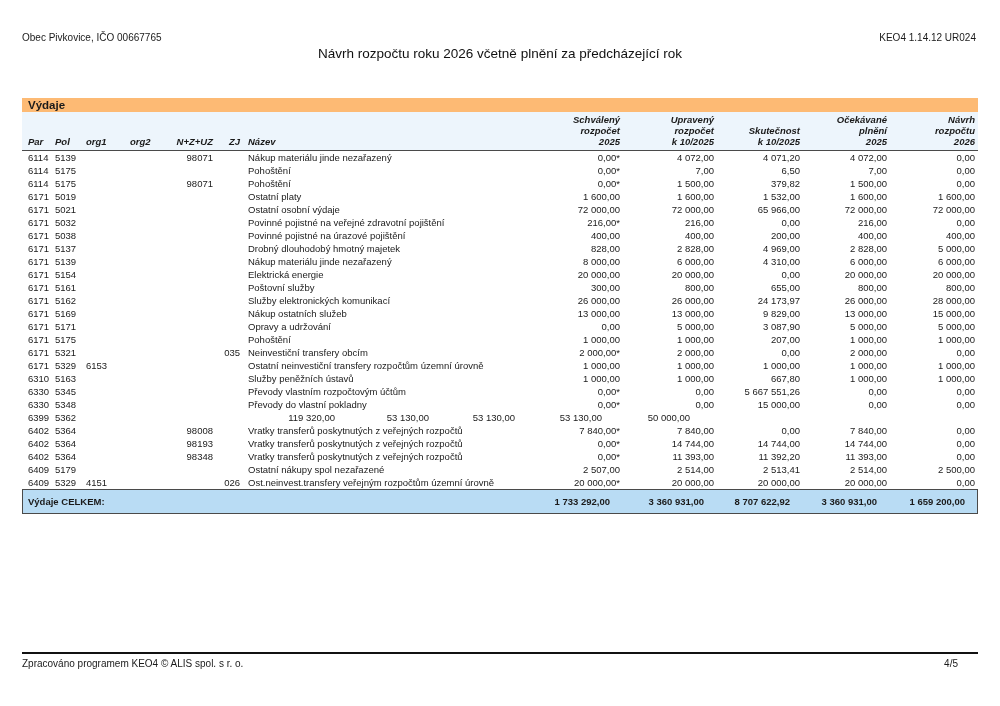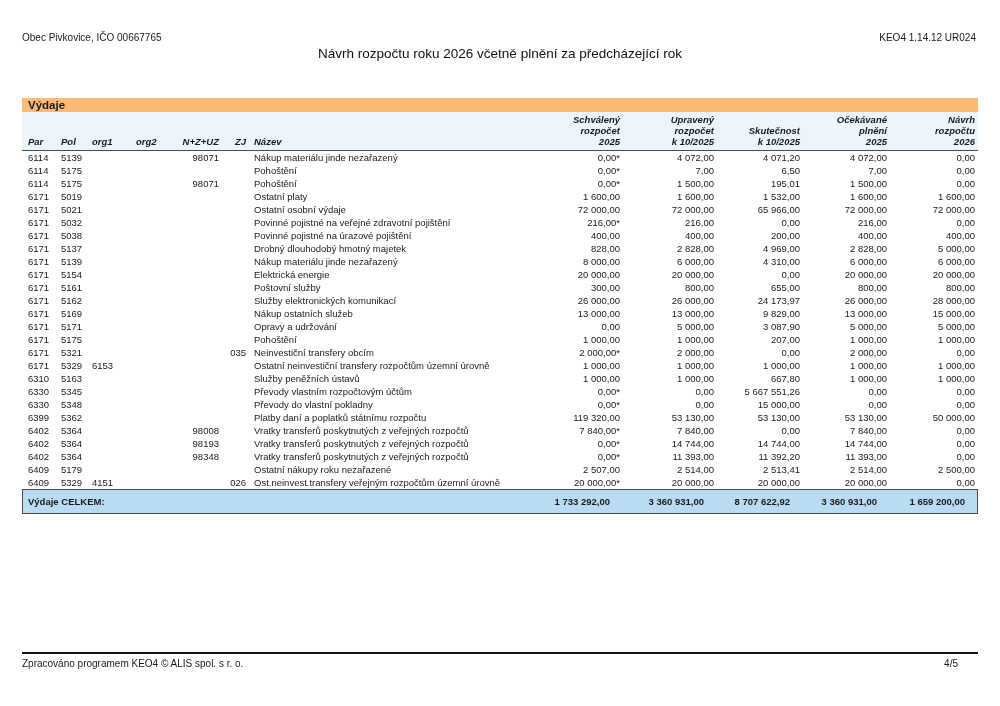--- a/index.html
+++ b/index.html
@@ -26,21 +26,21 @@
     border-bottom:1px solid #4a4a4a;
     font-size:9.5px;font-weight:bold;font-style:italic;line-height:11px;
   }
   .rows{background:#ffffff;}
   .row{
     display:flex;align-items:center;height:13px;line-height:13px;
     font-size:9.5px;padding-right:3px;white-space:nowrap;
   }
   .c{flex:none;overflow:visible;}
   .par{width:24px;margin-left:6px;}
-  .pol{width:24px;margin-left:9px;}
+  .pol{width:24px;margin-left:3px;}
   .org1{width:30px;margin-left:7px;}
   .org2{width:30px;margin-left:14px;}
   .nzuz{width:40px;margin-left:13px;text-align:right;}
   .zj{width:17px;margin-left:10px;text-align:right;}
   .nazev{flex:1;margin-left:8px;overflow:hidden;}
   .v{text-align:right;}
   .v1{width:95px;}
   .v2{width:94px;}
   .v3{width:86px;}
   .v4{width:87px;}
@@ -133,21 +133,21 @@
   <div class="row">
     <span class="c par">6114</span>
     <span class="c pol">5175</span>
     <span class="c org1"></span>
     <span class="c org2"></span>
     <span class="c nzuz">98071</span>
     <span class="c zj"></span>
     <span class="c nazev">Pohoštění</span>
     <span class="c v v1">0,00*</span>
     <span class="c v v2">1 500,00</span>
-    <span class="c v v3">195,01</span>
+    <span class="c v v3">379,82</span>
     <span class="c v v4">1 500,00</span>
     <span class="c v v5">0,00</span>
   </div>
 
   <div class="row">
     <span class="c par">6171</span>
     <span class="c pol">5019</span>
     <span class="c org1"></span>
     <span class="c org2"></span>
     <span class="c nzuz"></span>
@@ -400,21 +400,20 @@
     <span class="c v v5">0,00</span>
   </div>
 
   <div class="row">
     <span class="c par">6399</span>
     <span class="c pol">5362</span>
     <span class="c org1"></span>
     <span class="c org2"></span>
     <span class="c nzuz"></span>
     <span class="c zj"></span>
-    <span class="c nazev">Platby daní a poplatků státnímu rozpočtu</span>
     <span class="c v v1">119 320,00</span>
     <span class="c v v2">53 130,00</span>
     <span class="c v v3">53 130,00</span>
     <span class="c v v4">53 130,00</span>
     <span class="c v v5">50 000,00</span>
   </div>
 
   <div class="row">
     <span class="c par">6402</span>
     <span class="c pol">5364</span>
@@ -460,21 +459,21 @@
     <span class="c v v5">0,00</span>
   </div>
 
   <div class="row">
     <span class="c par">6409</span>
     <span class="c pol">5179</span>
     <span class="c org1"></span>
     <span class="c org2"></span>
     <span class="c nzuz"></span>
     <span class="c zj"></span>
-    <span class="c nazev">Ostatní nákupy roku nezařazené</span>
+    <span class="c nazev">Ostatní nákupy spol nezařazené</span>
     <span class="c v v1">2 507,00</span>
     <span class="c v v2">2 514,00</span>
     <span class="c v v3">2 513,41</span>
     <span class="c v v4">2 514,00</span>
     <span class="c v v5">2 500,00</span>
   </div>
 
   <div class="row">
     <span class="c par">6409</span>
     <span class="c pol">5329</span>

